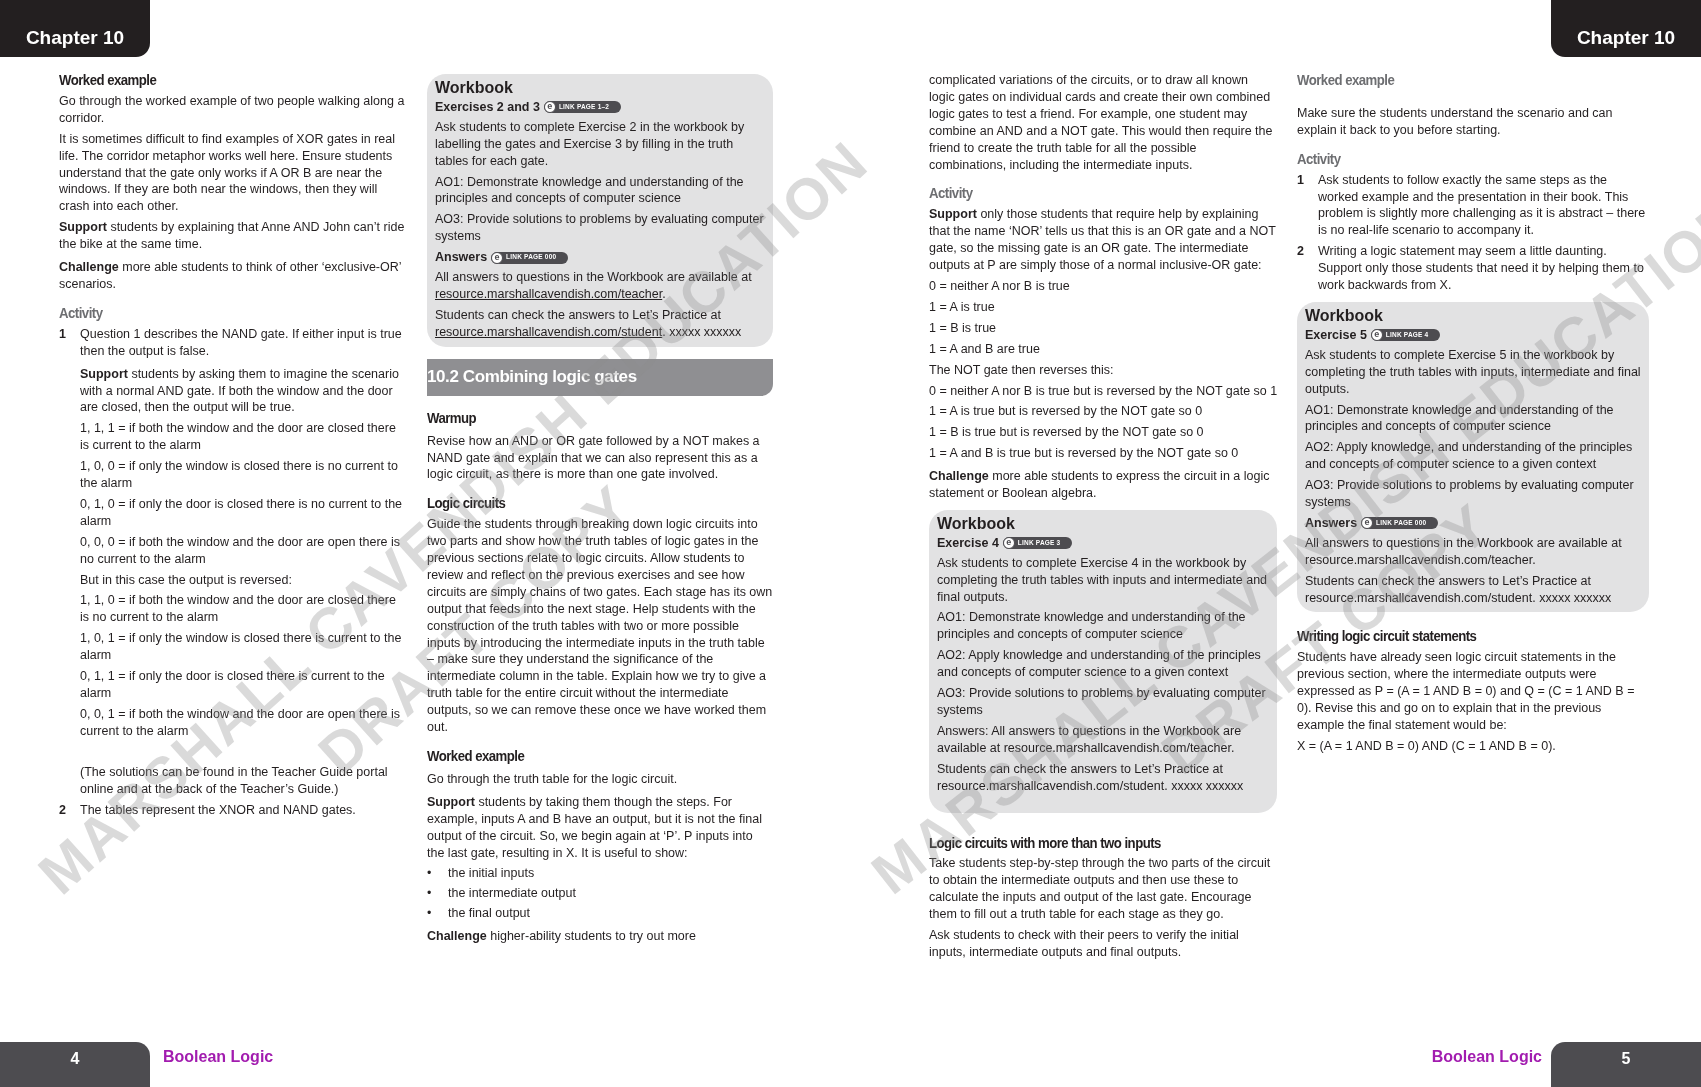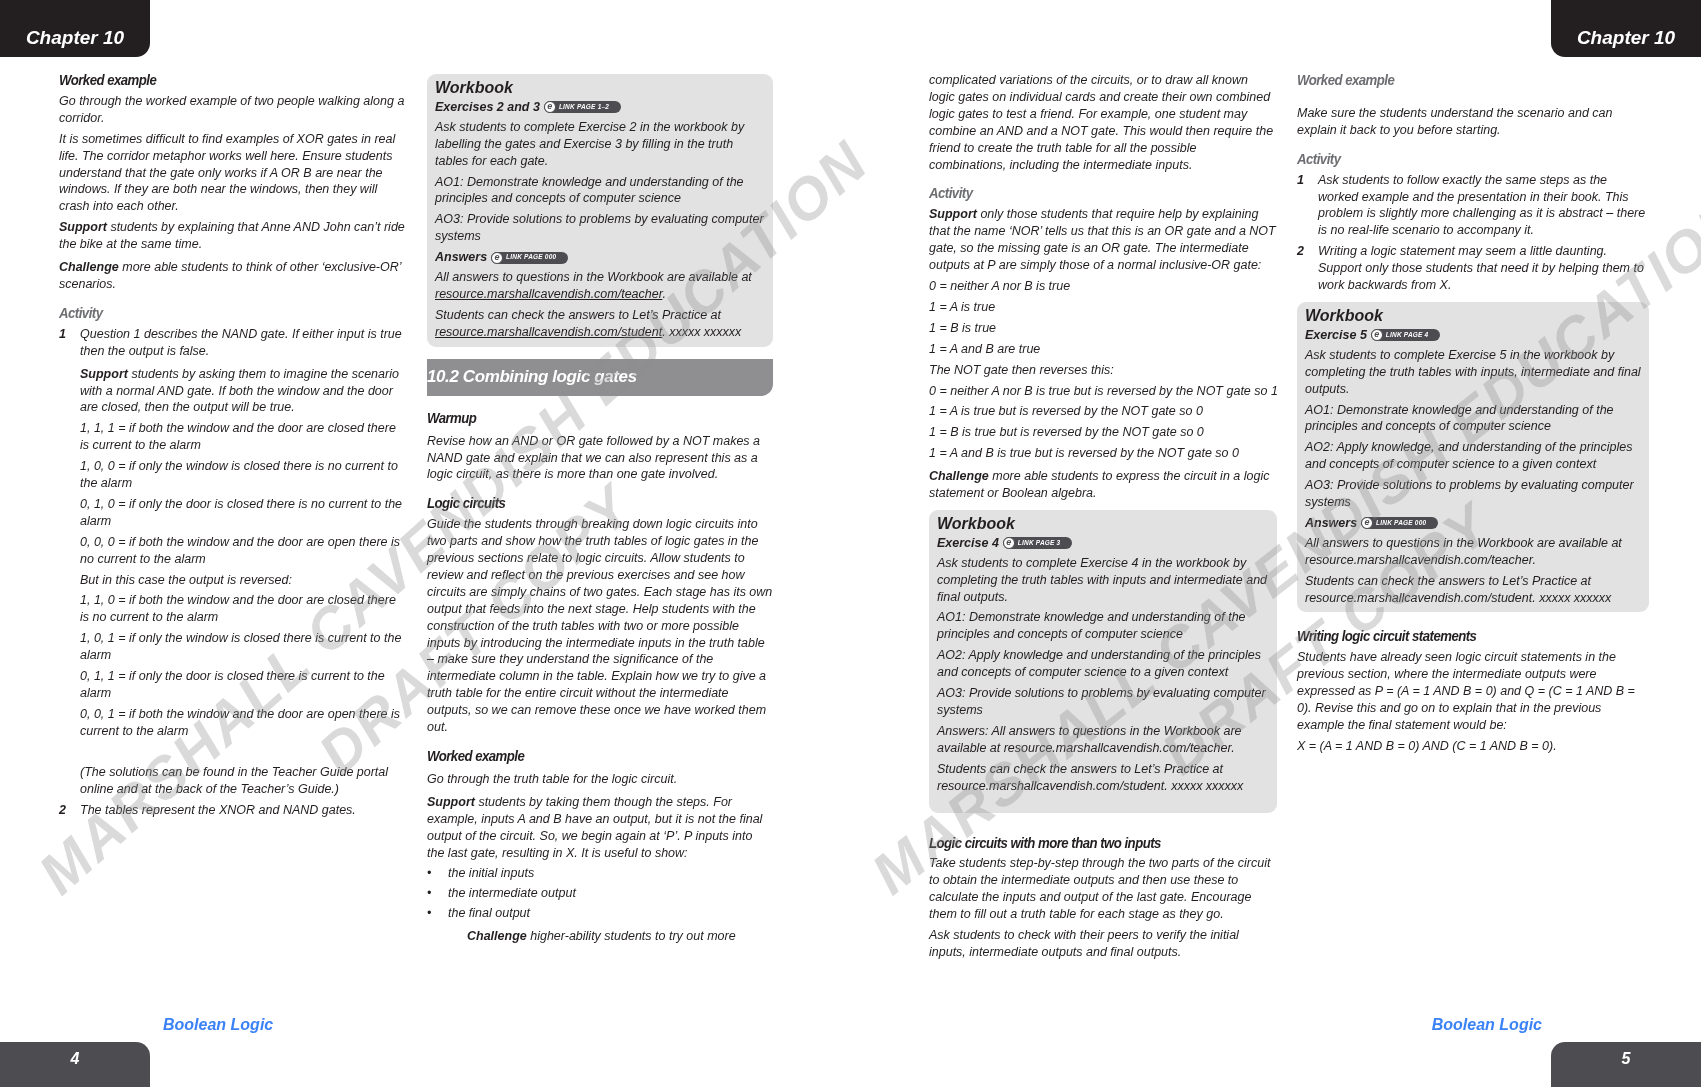--- a/index.html
+++ b/index.html
@@ -1,40 +1,40 @@
 <!DOCTYPE html>
 <html><head>
 <meta charset="utf-8">
 <style>
   html, body { margin:0; padding:0; }
   body {
     width:1701px; height:1087px; position:relative; overflow:hidden;
     background:#ffffff; color:#231f20;
     font-family:"Liberation Sans", sans-serif;
   }
-  .page { position:absolute; top:0; height:913px;font-style:italic; }
+  .page { position:absolute; top:0; height:913px; }
   #left-page { left:0; width:850px; }
   #right-page { left:850px; width:851px; }
 
   .chapter-tab {
     position:absolute; top:0; height:57px; width:150px;
     background:#231f20; color:#fff; font-weight:bold; font-size:19px;
     display:flex; align-items:center; justify-content:center; padding-top:18px; box-sizing:border-box;
   }
   #chapter-tab-left { left:0; border-bottom-right-radius:14px; }
   #chapter-tab-right { right:0; border-bottom-left-radius:14px; }
 
   .footer-tab {
     position:absolute; top:1042px; height:45px; width:150px;
     background:#4d4c50; color:#fff; font-weight:bold; font-size:16px;
     display:flex; align-items:flex-start; justify-content:center; padding-top:8px; box-sizing:border-box;
   }
   #footer-tab-left { left:0; border-top-right-radius:14px; }
   #footer-tab-right { right:0; border-top-left-radius:14px; }
-  .footer-title { position:absolute; top:1016px; font-weight:bold; font-size:16px; color:#3b82f6; }
+  .footer-title { position:absolute; top:1048px; font-weight:bold; font-size:16px; color:#a21caf; }
   #footer-title-left { left:163px; }
   #footer-title-right { right:159px; }
 
   .col { position:absolute; font-size:12.5px; line-height:16.9px; }
   .col p { margin:0 0 4px 0; }
   .h-cond {
     font-family:"Liberation Sans", sans-serif; font-weight:bold; font-size:15px;
     letter-spacing:-0.6px; transform:scaleX(0.88); transform-origin:left center;
     margin:0 0 4px 0; color:#231f20; white-space:nowrap;
   }
@@ -44,21 +44,21 @@
 
   .numlist { display:flex; margin-bottom:4px; }
   .numlist .num { width:21px; flex:none; font-weight:bold; }
   .numlist .txt { flex:1; }
   .indent { padding-left:21px; }
 
   .bullet { display:flex; margin-bottom:3px; }
   .bullet .dot { width:21px; flex:none; }
 
   .workbook {
-    background:#e2e2e3; border-radius:9px; padding:6px 8px 6px 8px; box-sizing:border-box;
+    background:#e2e2e3; border-radius:19px; padding:6px 8px 6px 8px; box-sizing:border-box;
   }
   .wb-title { font-weight:bold; font-size:16px; margin:0 0 2px 0; }
   .wb-sub { font-weight:bold; font-size:12.5px; margin:0 0 3px 0; display:flex; align-items:center; }
   .link-badge {
     display:inline-flex; align-items:center; margin-left:4px;
     background:#4d4c50; color:#fff; font-size:6.5px; font-weight:bold;
     border-radius:7px; height:12px; padding:0 12px 0 0; letter-spacing:0.2px;
   }
   .link-badge .e-icon {
     width:12px; height:12px; border-radius:50%; background:#fff; border:1.5px solid #4d4c50;
@@ -156,21 +156,21 @@
         <span>the initial inputs</span>
       </div>
     <div class="bullet">
         <span class="dot">•</span>
         <span>the intermediate output</span>
       </div>
     <div class="bullet">
         <span class="dot">•</span>
         <span>the final output</span>
       </div>
-    <p style="margin-top:6px;margin-left:40px;"><b>Challenge</b><span> higher-ability students to try out more</span></p>
+    <p style="margin-top:6px;"><b>Challenge</b><span> higher-ability students to try out more</span></p>
   </div>
 
   <div class="watermark" style="left:70px; top:840px; font-size:58px; transform:rotate(-42deg);">MARSHALL CAVENDISH EDUCATION</div>
   <div class="watermark" style="left:350px; top:720px; font-size:58px; transform:rotate(-42deg);">DRAFT COPY</div>
 
   <div class="footer-tab" id="footer-tab-left">4</div>
   <div class="footer-title" id="footer-title-left">Boolean Logic</div>
 </div>
 
 <div class="page" id="right-page">

